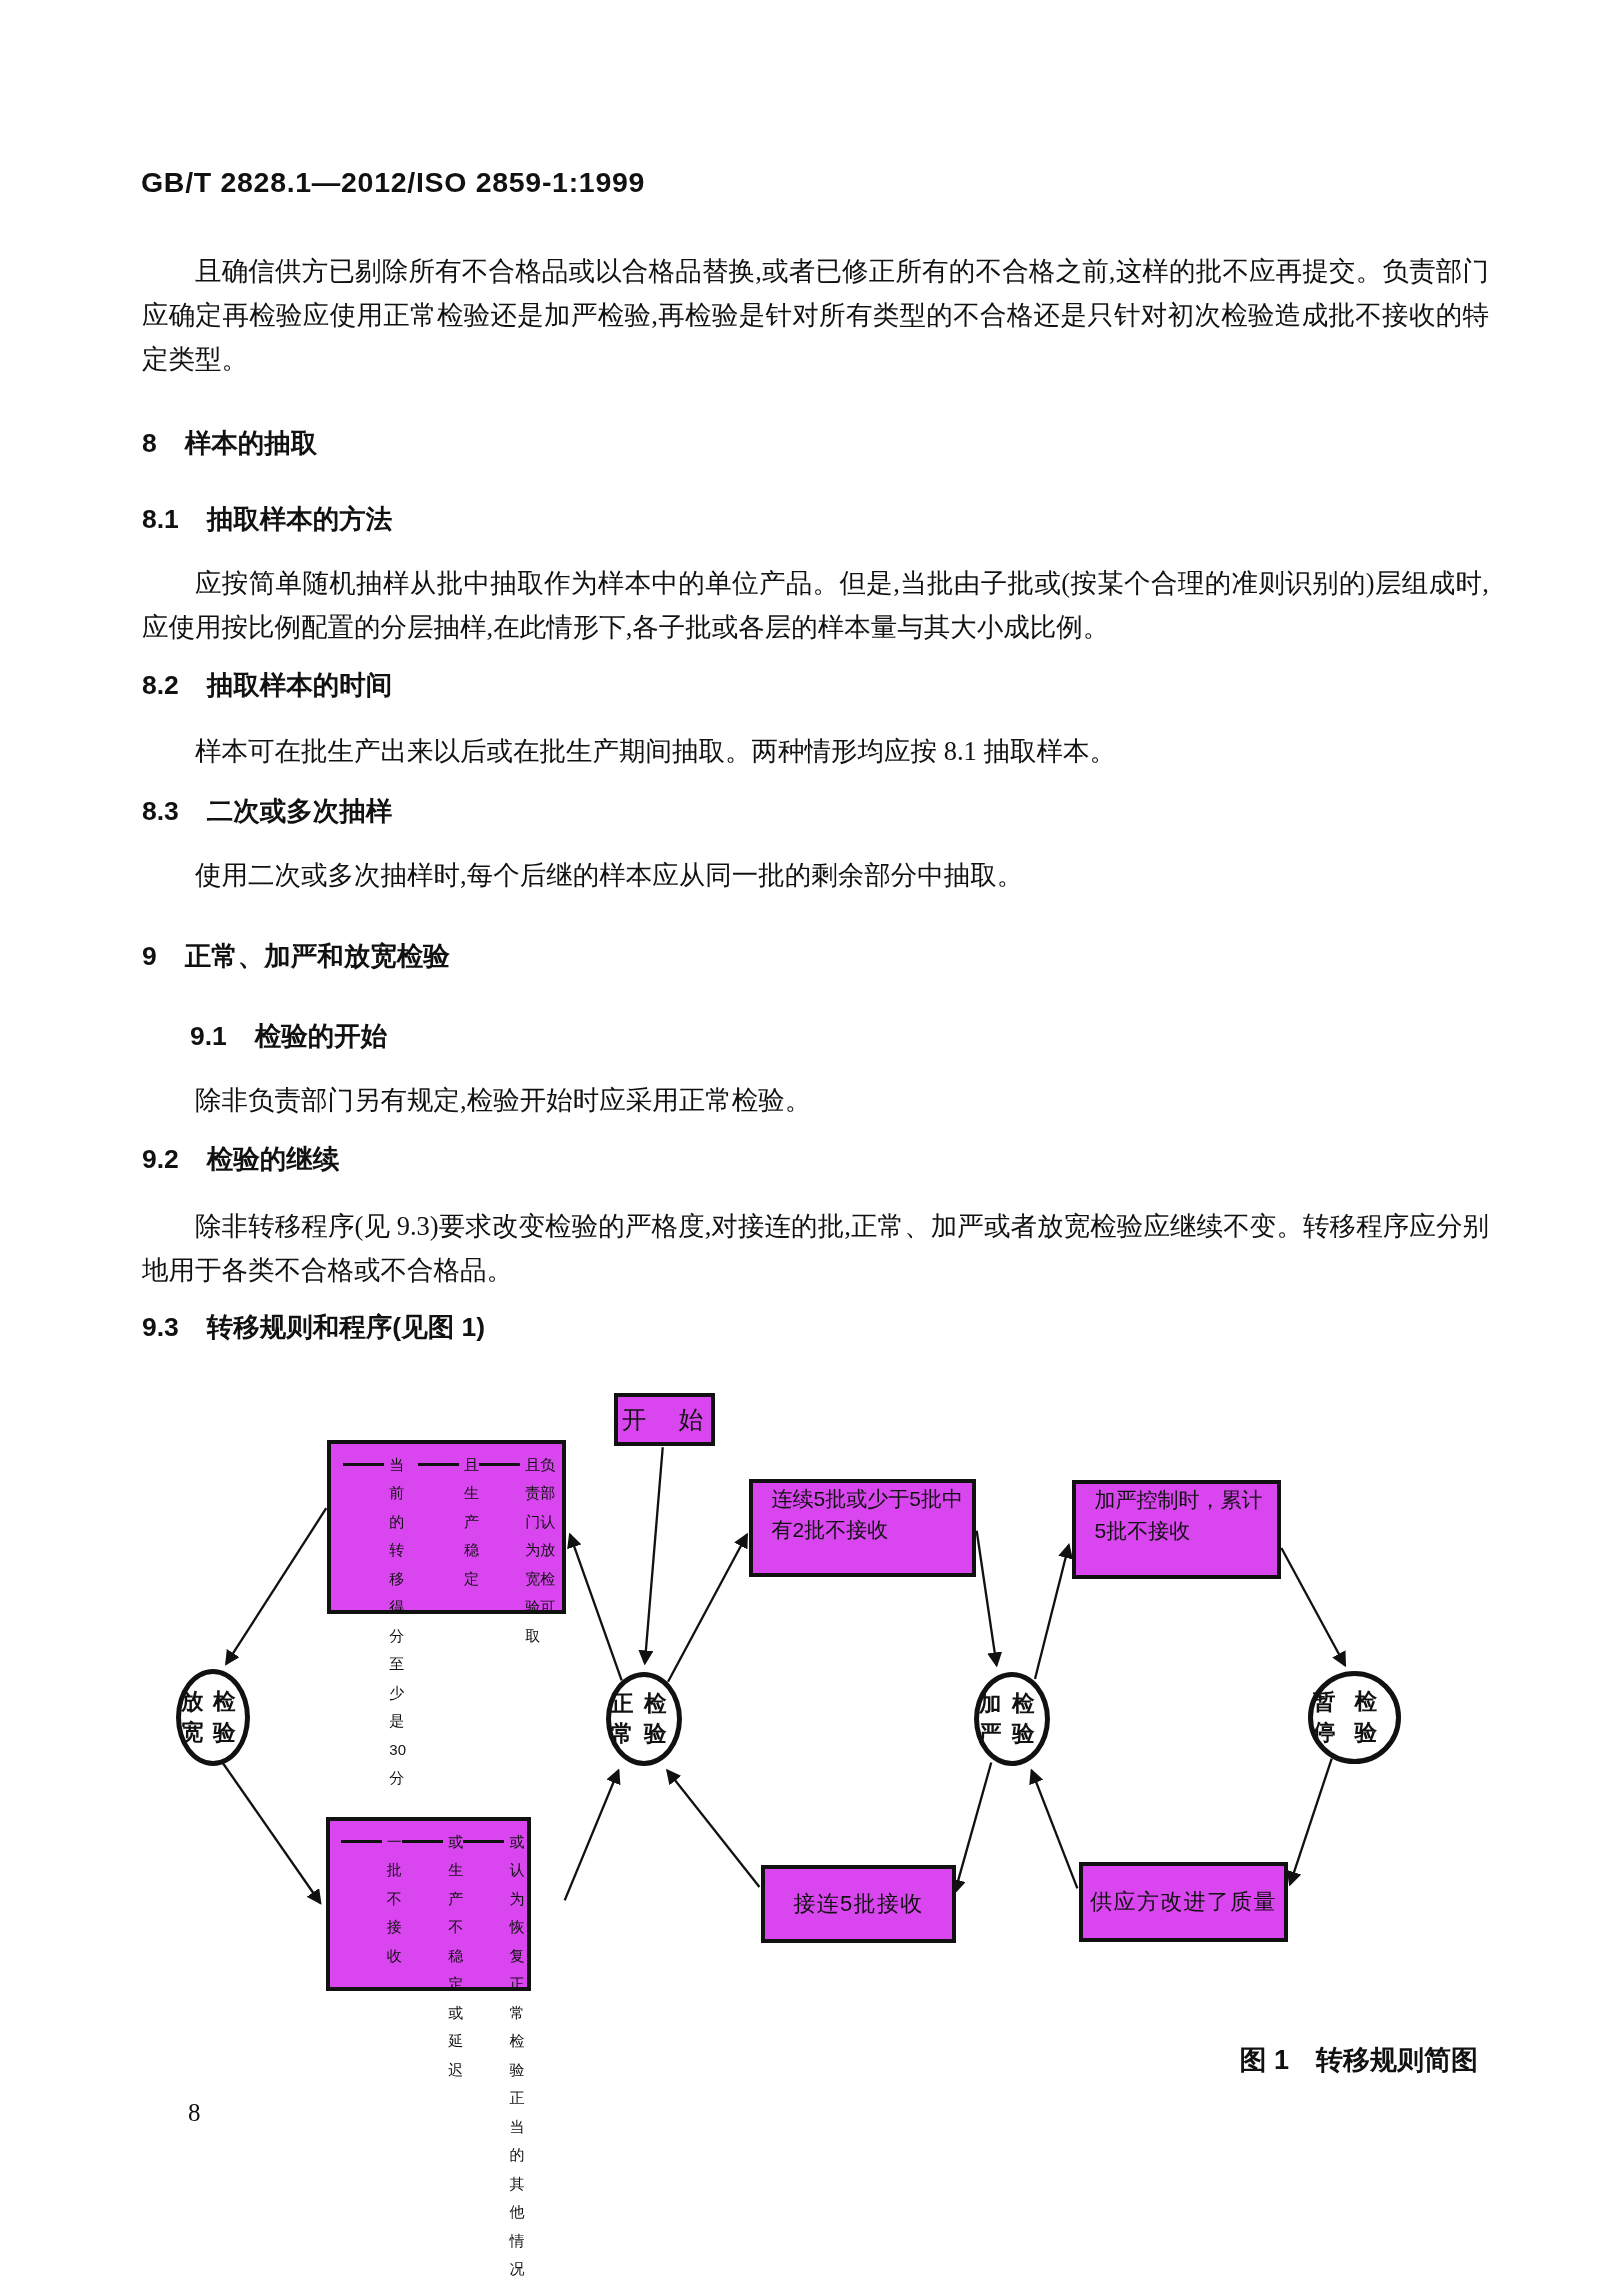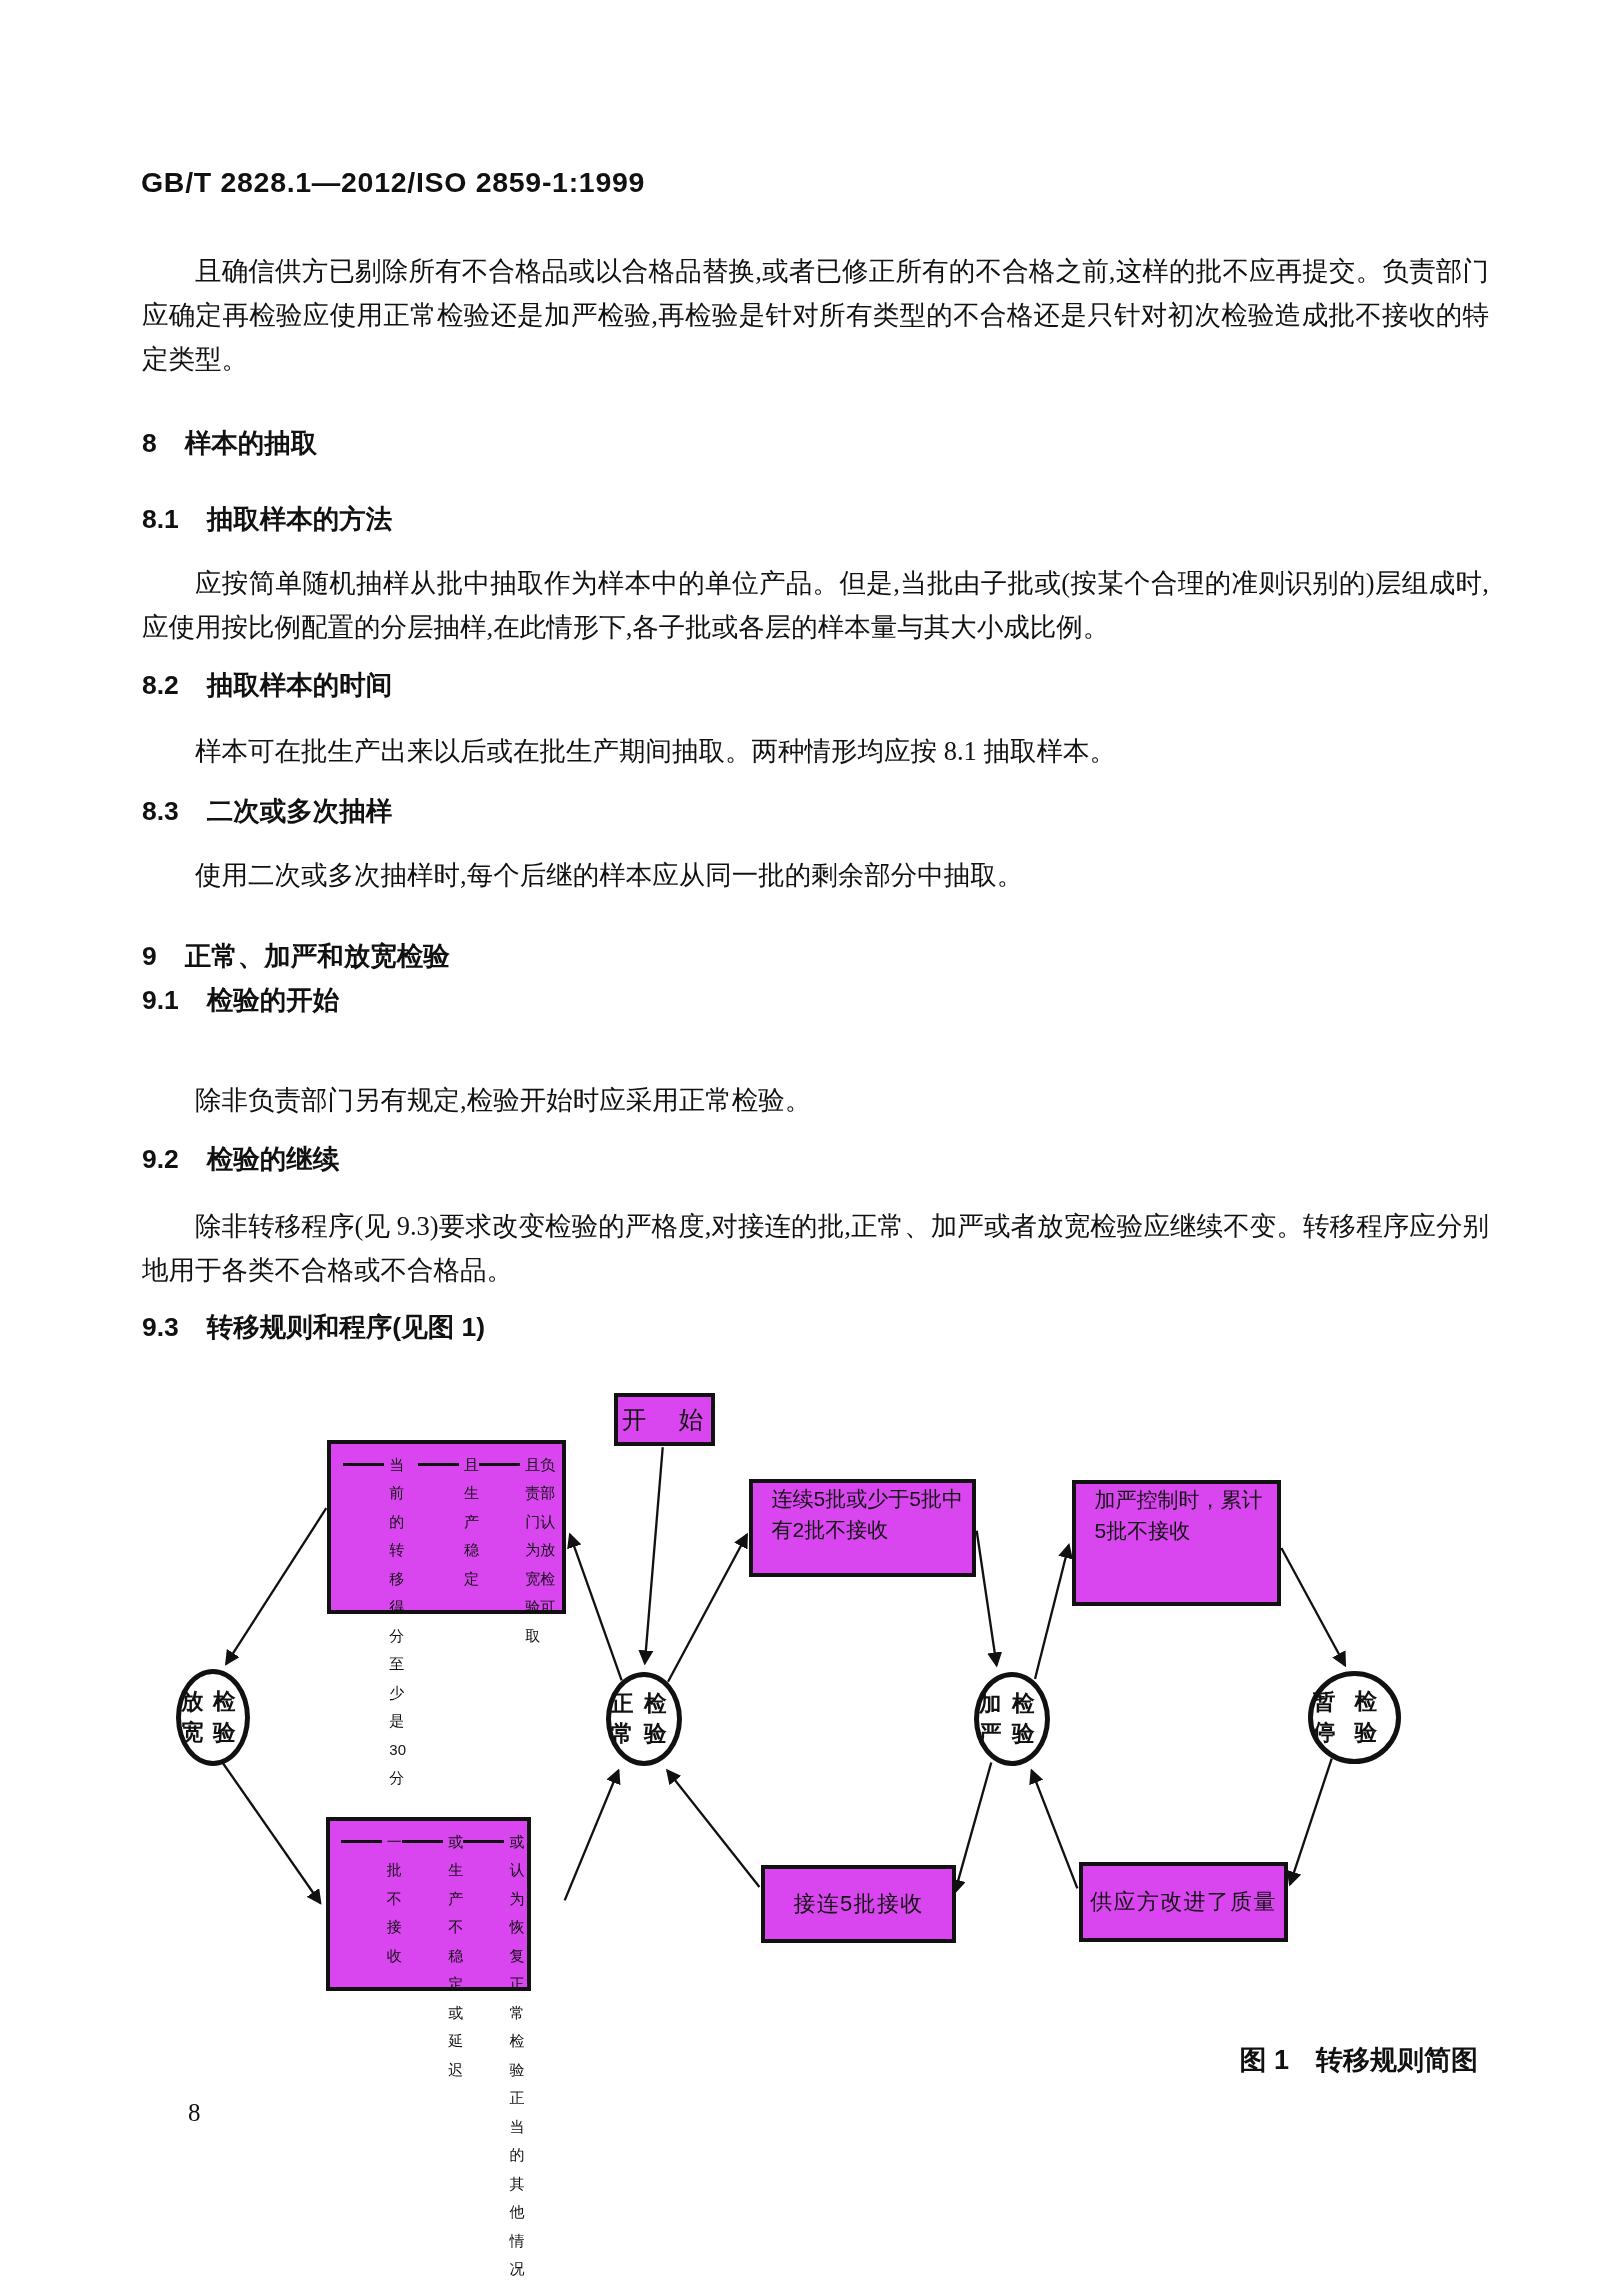--- a/index.html
+++ b/index.html
@@ -110,21 +110,21 @@
 
 <div class="abs heading" style="top:795px;">
   <span class="sec-num">8.3</span><span>二次或多次抽样</span>
 </div>
 <div class="abs para" style="top:853px;">使用二次或多次抽样时,每个后继的样本应从同一批的剩余部分中抽取。</div>
 
 <div class="abs heading" style="top:940px;">
   <span class="sec-num">9</span><span>正常、加严和放宽检验</span>
 </div>
 
-<div class="abs heading" style="top:984px;">
+<div class="abs heading" style="top:1020px;margin-left:48px;">
   <span class="sec-num">9.1</span><span>检验的开始</span>
 </div>
 <div class="abs para" style="top:1078px;">除非负责部门另有规定,检验开始时应采用正常检验。</div>
 
 <div class="abs heading" style="top:1143px;">
   <span class="sec-num">9.2</span><span>检验的继续</span>
 </div>
 <div class="abs para" style="top:1204px;">除非转移程序(见 9.3)要求改变检验的严格度,对接连的批,正常、加严或者放宽检验应继续不变。转移程序应分别地用于各类不合格或不合格品。</div>
 
 <div class="abs heading" style="top:1311px;">
@@ -171,21 +171,21 @@
       <span class="dash"></span>
       <span class="cond-text">且负责部门认为放宽检验可取</span>
     </div>
   </div>
 
   <div class="fbox linesbox" style="left:749px;top:94px;width:227px;height:98px;">
     <div>连续5批或少于5批中</div>
     <div>有2批不接收</div>
   </div>
 
-  <div class="fbox linesbox" style="left:1072px;top:95px;width:209px;height:126px;">
+  <div class="fbox linesbox" style="left:1072px;top:95px;width:209px;height:99px;">
     <div>加严控制时，累计</div>
     <div>5批不接收</div>
   </div>
 
   <div class="node" style="left:176px;top:284px;width:74px;height:97px;">
     <div>放宽</div>
     <div>检验</div>
   </div>
   <div class="node" style="left:606px;top:287px;width:76px;height:94px;">
     <div>正常</div>

